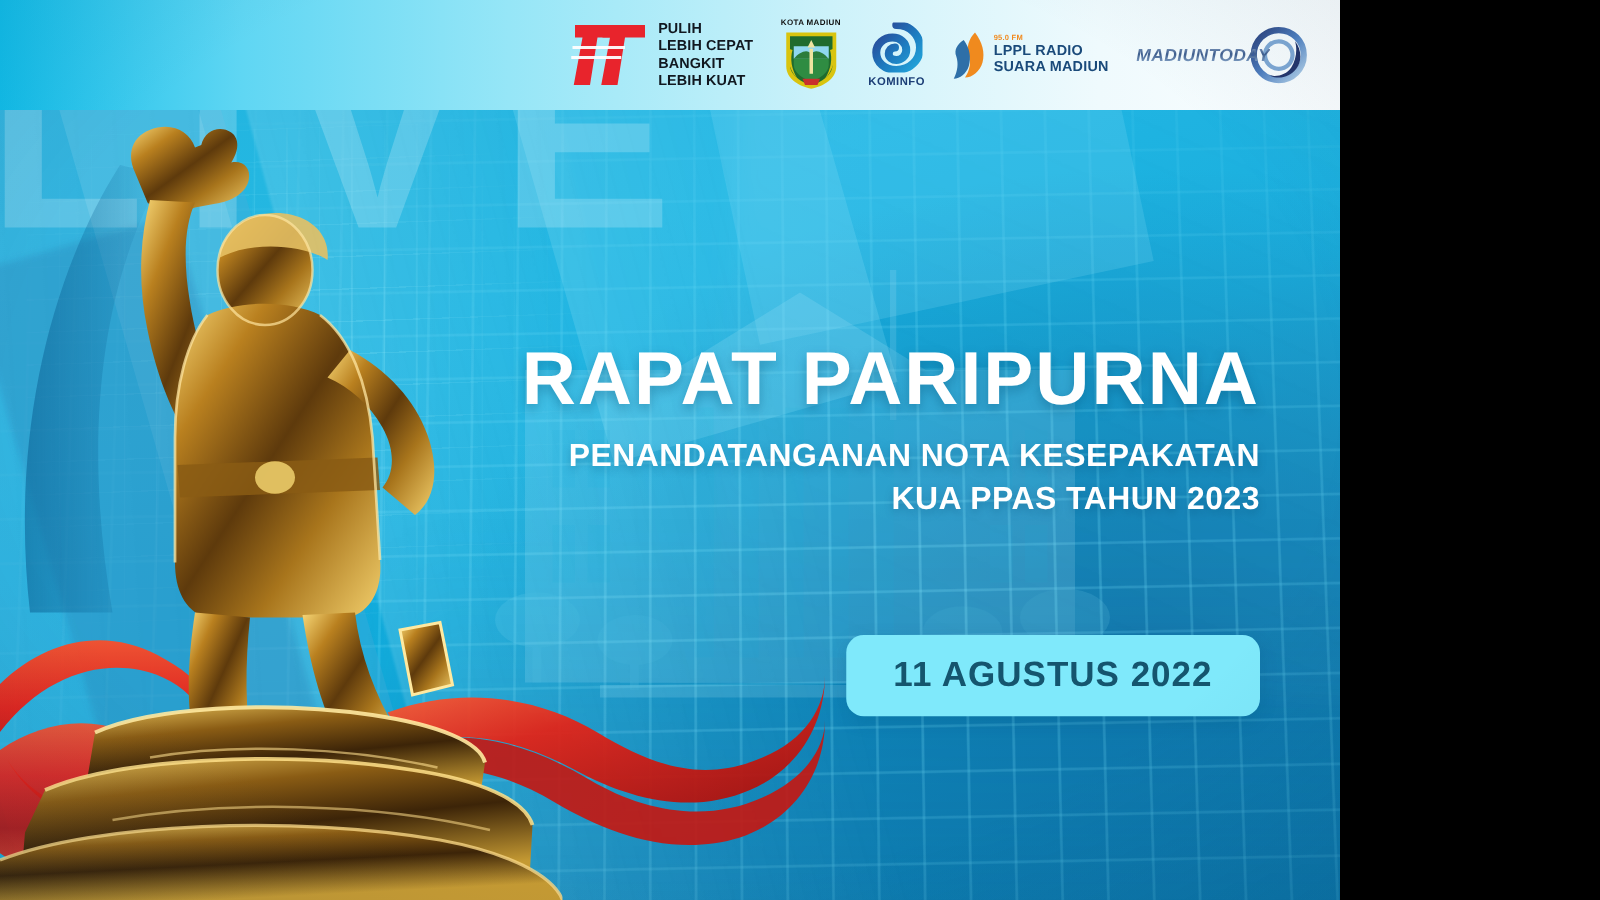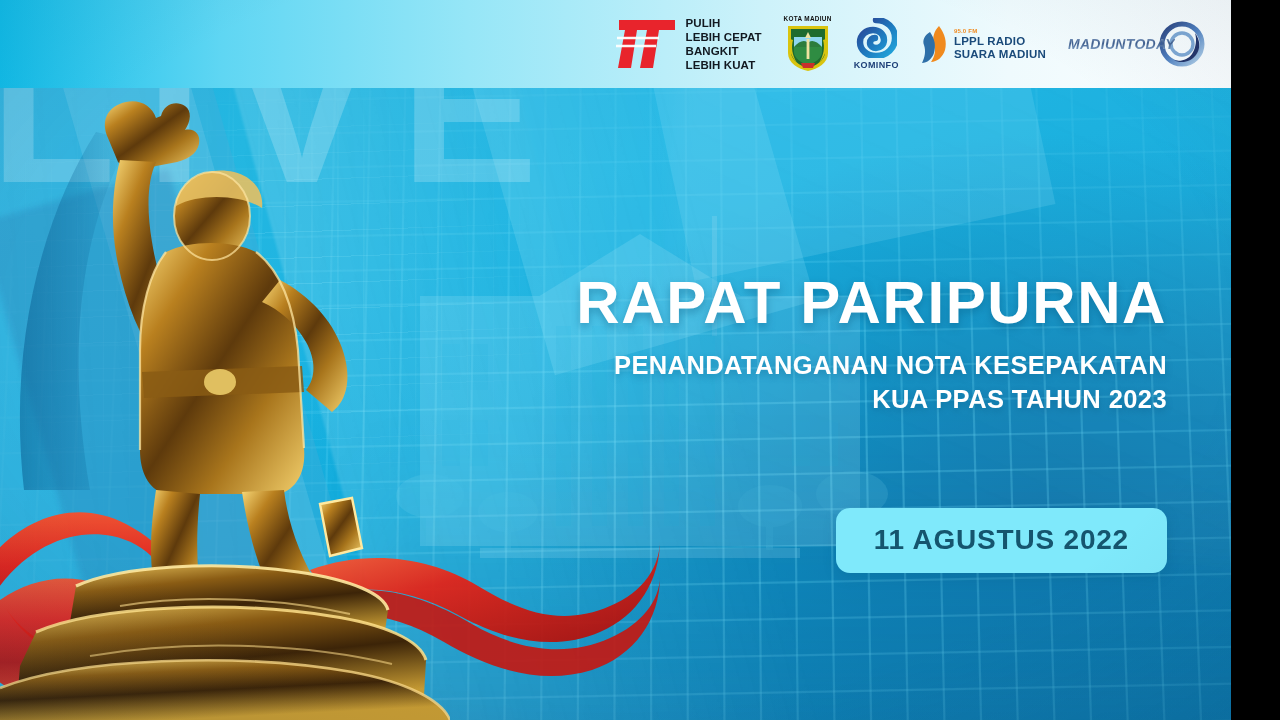--- a/index.html
+++ b/index.html
@@ -7,21 +7,21 @@
     margin: 0;
     padding: 0;
     background: #000;
   }
   body {
     font-family: "Liberation Sans", sans-serif;
   }
 
   #stage {
     position: relative;
-    width: 1231px;
+    width: 1072px;
     height: 720px;
     overflow: hidden;
     background: #0aa6d8;
   }
 
   
   .bg-base {
     position: absolute;
     inset: 0;
     background:

